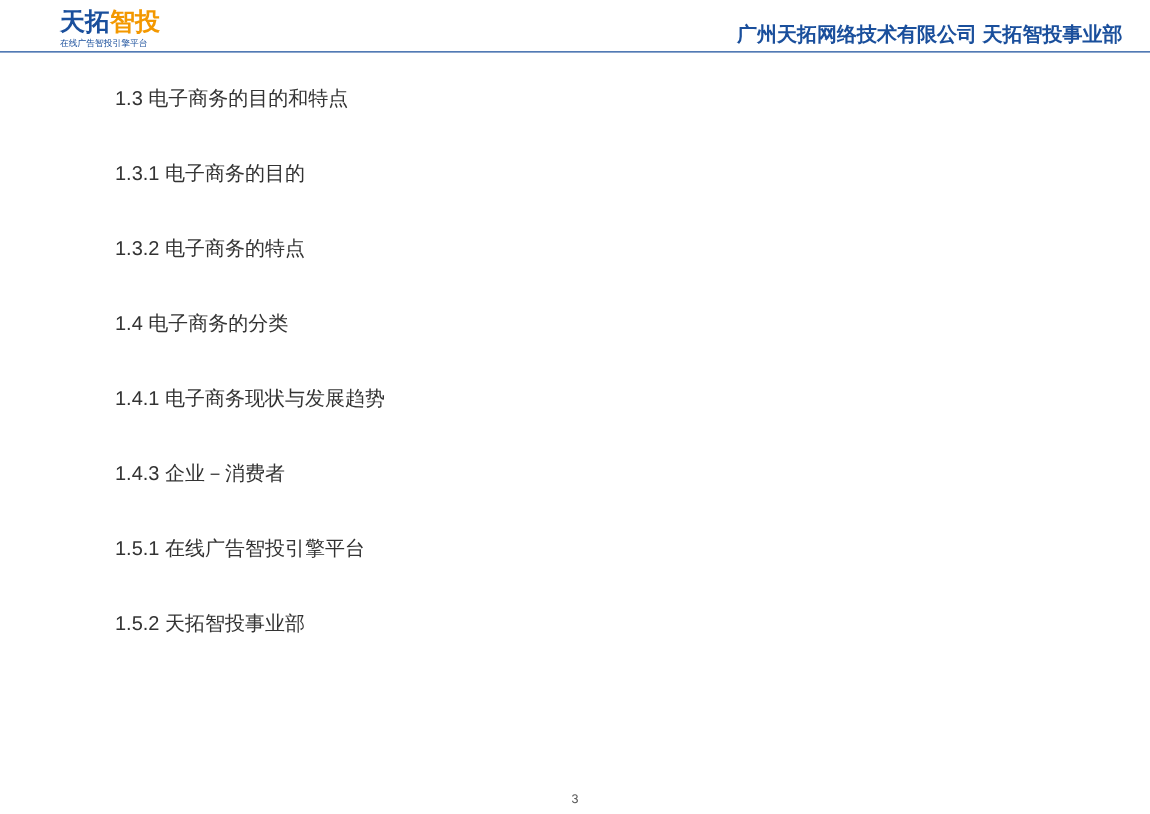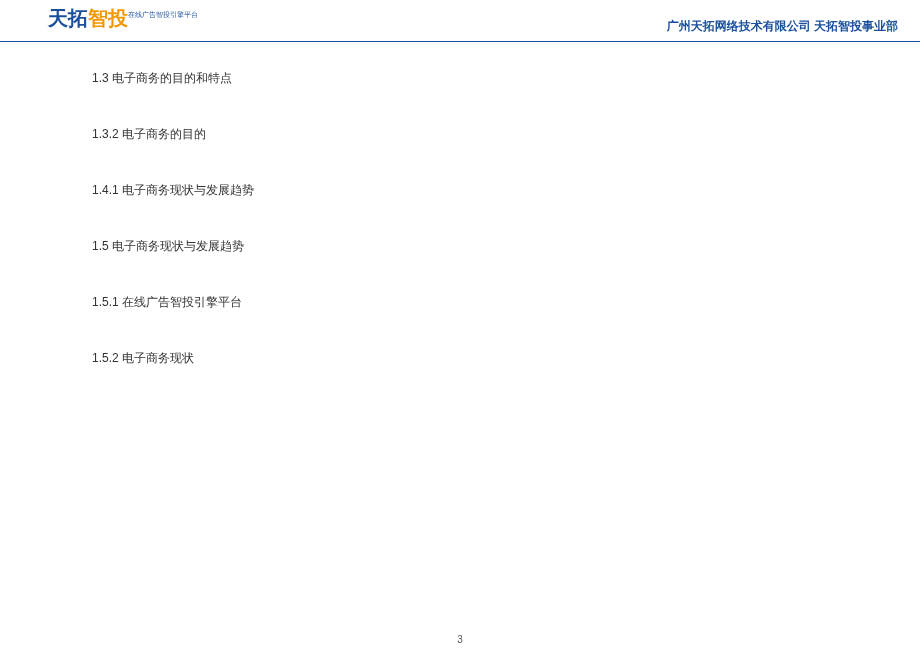--- a/index.html
+++ b/index.html
@@ -19,21 +19,21 @@
       width: 100%;
       height: 42px;
       border-bottom: 1.5px solid #1a4f9c;
       position: relative;
     }
     .logo {
       position: absolute;
       left: 48px;
       top: 8px;
       display: flex;
-      flex-direction: row;
+      flex-direction: column;
     }
     .logo-main {
       font-size: 20px;
       font-weight: bold;
       line-height: 1;
     }
     .logo-tian {
       color: #1a4f9c;
     }
     .logo-zhi {
@@ -42,30 +42,30 @@
     .logo-sub {
       font-size: 7px;
       color: #1a4f9c;
       margin-top: 2px;
       white-space: nowrap;
     }
     .header-right {
       position: absolute;
       right: 22px;
       top: 18px;
-      font-size: 12px;
+      font-size: 16px;
       font-weight: bold;
       color: #1a4f9c;
     }
     .content {
       padding-left: 92px;
       padding-top: 30px;
     }
     .toc-entry {
-      font-size: 12px;
+      font-size: 16px;
       color: #333333;
       line-height: 1;
       margin-bottom: 44px;
     }
     .page-number {
       position: absolute;
       bottom: 6px;
       left: 50%;
       transform: translateX(-50%);
       font-size: 10px;
@@ -80,20 +80,22 @@
     <div class="logo-main">
       <span class="logo-tian">天拓</span><span class="logo-zhi">智投</span>
     </div>
     <div class="logo-sub">在线广告智投引擎平台</div>
   </div>
   <div class="header-right">广州天拓网络技术有限公司  天拓智投事业部</div>
 </div>
 
 <div class="content">
   <div class="toc-entry">1.3  电子商务的目的和特点</div>
-  <div class="toc-entry">1.3.2  电子商务的目的</div>
+  <div class="toc-entry">1.3.1  电子商务的目的</div>
+  <div class="toc-entry">1.3.2  电子商务的特点</div>
+  <div class="toc-entry">1.4  电子商务的分类</div>
   <div class="toc-entry">1.4.1  电子商务现状与发展趋势</div>
-  <div class="toc-entry">1.5  电子商务现状与发展趋势</div>
+  <div class="toc-entry">1.4.3  企业－消费者</div>
   <div class="toc-entry">1.5.1  在线广告智投引擎平台</div>
-  <div class="toc-entry">1.5.2  电子商务现状</div>
+  <div class="toc-entry">1.5.2  天拓智投事业部</div>
 </div>
 
 <div class="page-number">3</div>
 
 </body></html>

